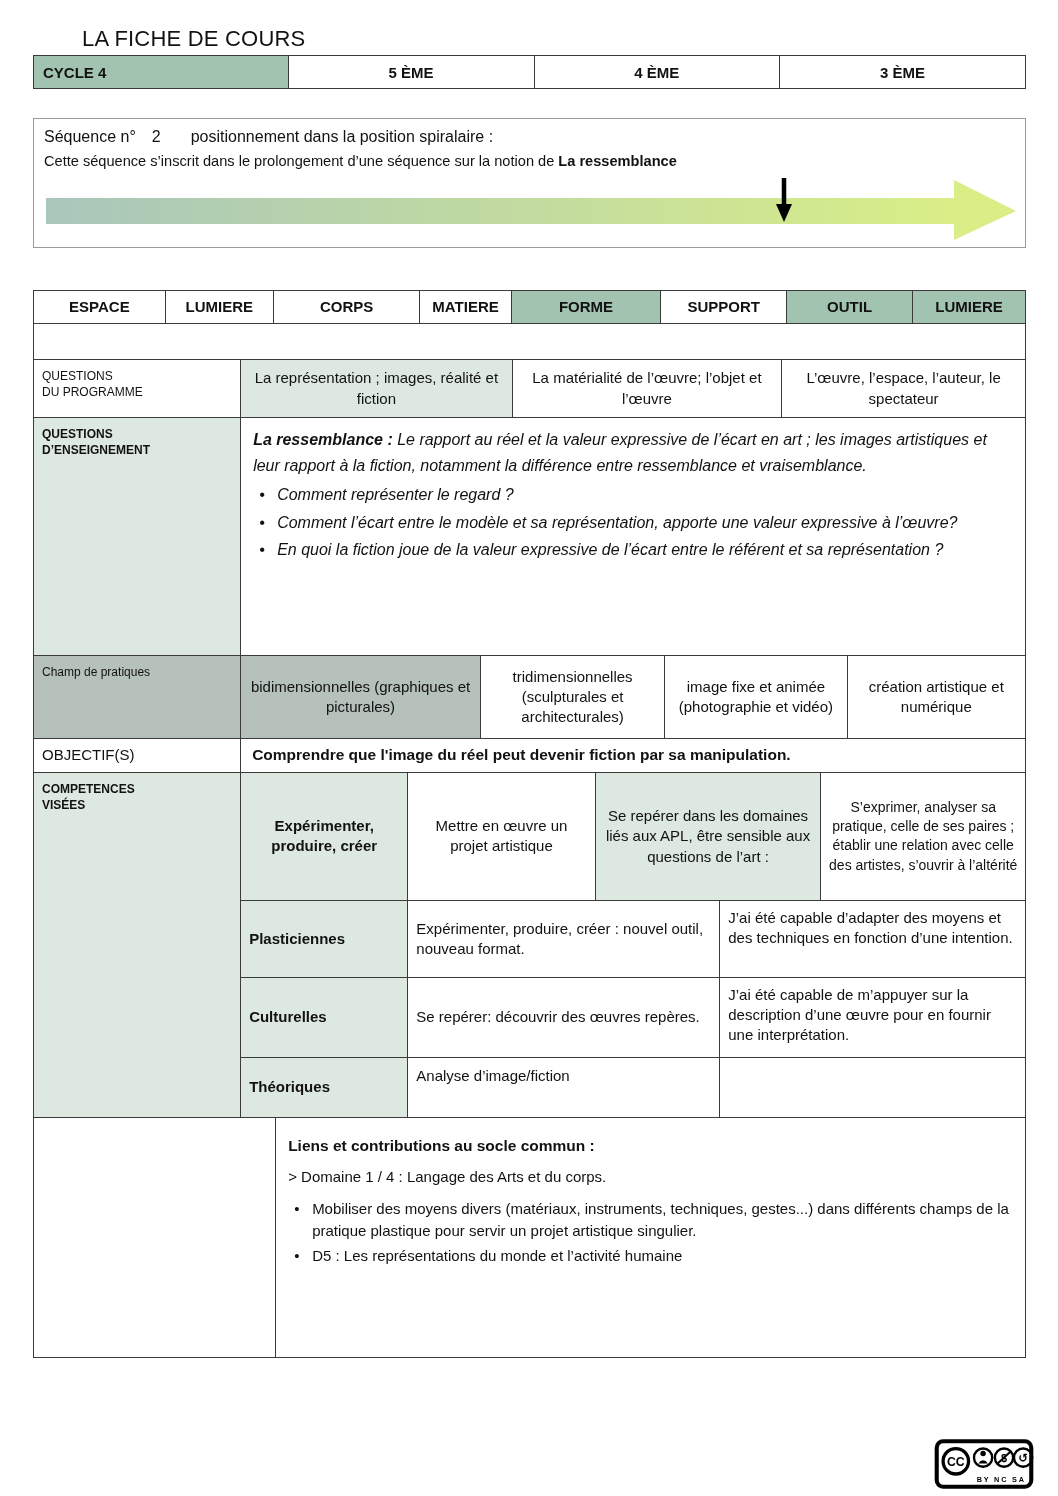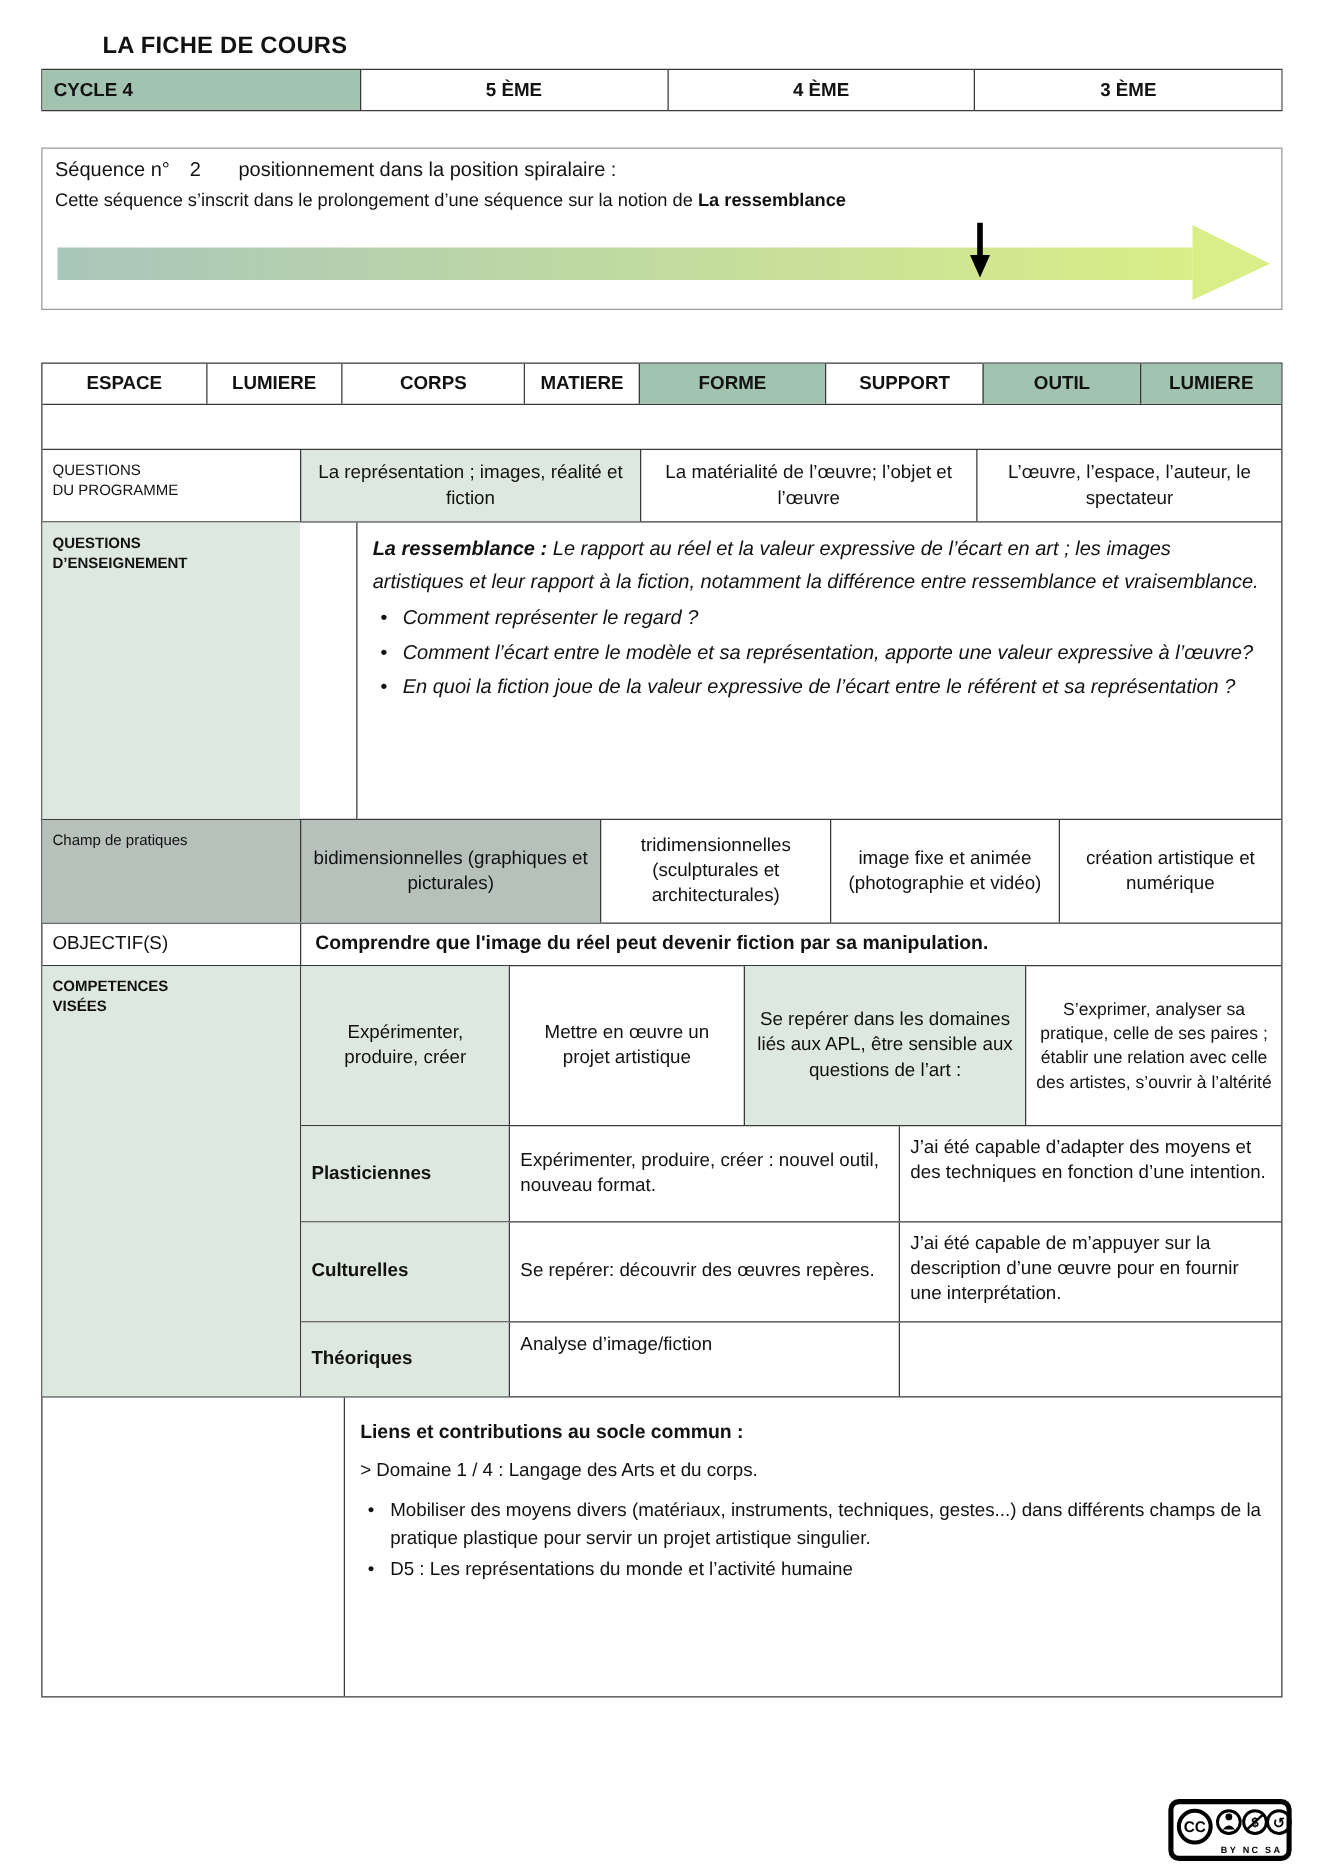--- a/index.html
+++ b/index.html
@@ -8,21 +8,21 @@
     --green-gray:#b5c1ba;
     --border-dark:#3a3a3a;
   }
   *{box-sizing:border-box;}
   html,body{margin:0;padding:0;}
   body{
     width:1058px;height:1496px;position:relative;background:#ffffff;
     font-family:"Liberation Sans",sans-serif;color:#121212;
     -webkit-font-smoothing:antialiased;
   }
-  .doc-title{position:absolute;left:82px;top:26px;margin:0;font-size:19px;font-weight:bold;letter-spacing:.2px;}
+  .doc-title{position:absolute;left:82px;top:26px;margin:0;font-size:22px;font-weight:normal;letter-spacing:.2px;}
   
   .tabs{position:absolute;left:33px;top:55px;width:993px;height:34px;display:flex;border:1px solid var(--border-dark);}
   .tab{flex:1;display:flex;align-items:center;justify-content:center;font-weight:bold;font-size:15px;border-left:1px solid var(--border-dark);background:#fff;}
   .tab:first-child{border-left:none;background:var(--green-medium);justify-content:flex-start;padding-left:9px;}
   
   .seq-box{position:absolute;left:33px;top:118px;width:993px;height:130px;border:1px solid #9b9b9b;padding:7px 10px 0 10px;}
   .seq-line1{margin:2px 0 0;font-size:16px;}
   .seq-num{margin:0 30px 0 16px;}
   .seq-line2{margin:7px 0 0;font-size:14.6px;}
   .seq-arrow{display:block;margin-top:9px;width:973px;height:62px;}
@@ -44,21 +44,21 @@
   .ens-content{font-style:italic;font-size:16px;line-height:1.6;padding:9px 14px 6px 12px;}
   .ens-content p{margin:0;}
   .ens-list{margin:4px 0 0;}
   .flex-li{display:flex;margin:2px 0;}
   .flex-li .bchar{flex:0 0 24px;text-align:left;padding-left:6px;}
   .flex-li .btext{flex:1;}
   
   .subcol{flex:1;display:flex;flex-direction:column;border-left:1px solid var(--border-dark);min-width:0;}
   .subrow{display:flex;border-top:1px solid var(--border-dark);}
   .subcol > .subrow:first-child{border-top:none;}
-  .subrow > .cell:first-child{border-left:none;}
+  .subrow > .cell:first-child{border-left:none;font-weight:bold;}
   .small-cell{font-size:14px;line-height:1.38;}
   
   .socle-cell{padding:16px 14px 8px 12px;font-size:15px;line-height:1.5;margin-left:35px;}
   .socle-cell .h{margin:0 0 9px;font-weight:bold;font-size:15.5px;}
   .socle-cell .d{margin:0 0 9px;}
   
   .cc-badge{position:absolute;right:24px;bottom:6px;width:100px;height:52px;cursor:pointer;}
 </style>
 </head>
 <body>
@@ -121,21 +121,21 @@
     <div class="cell center green-light" style="flex:0 0 27.4%;">La représentation ; images, réalité et fiction</div>
     <div class="cell center" style="flex:0 0 27.2%;">La matérialité de l’œuvre; l’objet et l’œuvre</div>
     <div class="cell center" style="flex:1;">L’œuvre, l’espace, l’auteur, le spectateur</div>
   </div>
 
   <div class="row" style="min-height:238px;">
     <div class="cell label-2l bold green-light" style="flex:0 0 20.8%;">
       <div>QUESTIONS</div>
       <div>D’ENSEIGNEMENT</div>
     </div>
-    <div class="cell ens-content" style="flex:1;margin-left:45px;">
+    <div class="cell ens-content" style="flex:1;">
       <p>
         <span class="bold">La ressemblance :</span>
         <span>Le rapport au réel et la valeur expressive de l’écart en art ; les images artistiques et leur rapport à la fiction, notamment la différence entre ressemblance et vraisemblance.</span>
       </p>
       <div class="ens-list">
         <div class="flex-li">
             <span class="bchar">•</span>
             <span class="btext">Comment représenter le regard ?</span>
           </div>
         <div class="flex-li">

